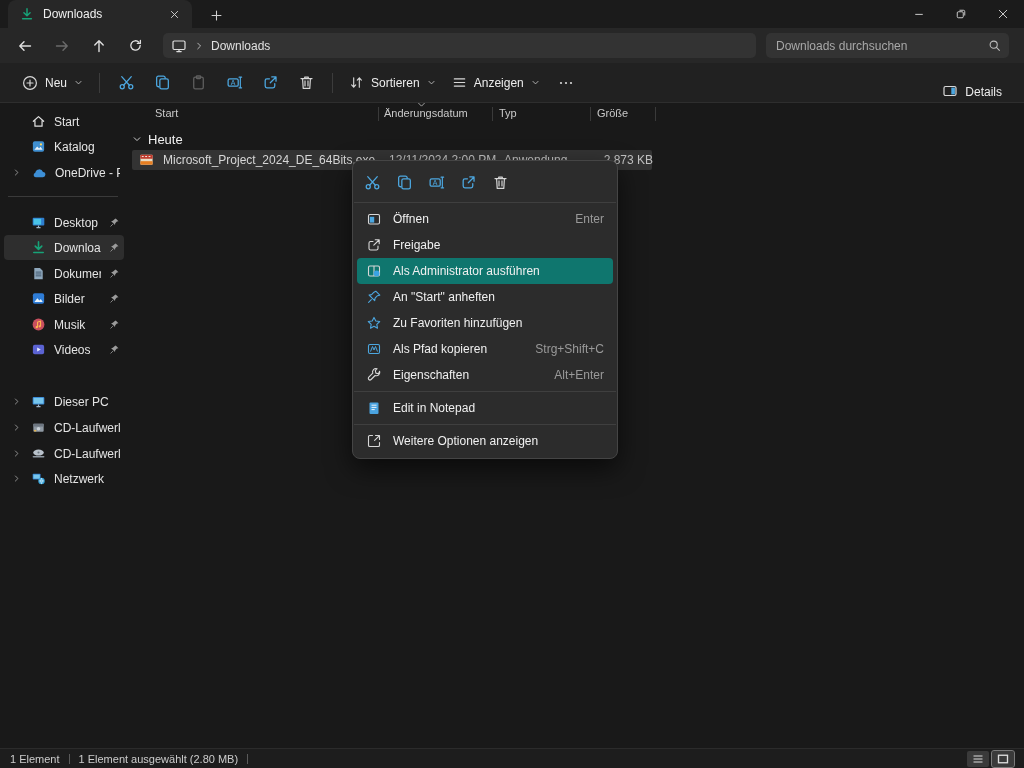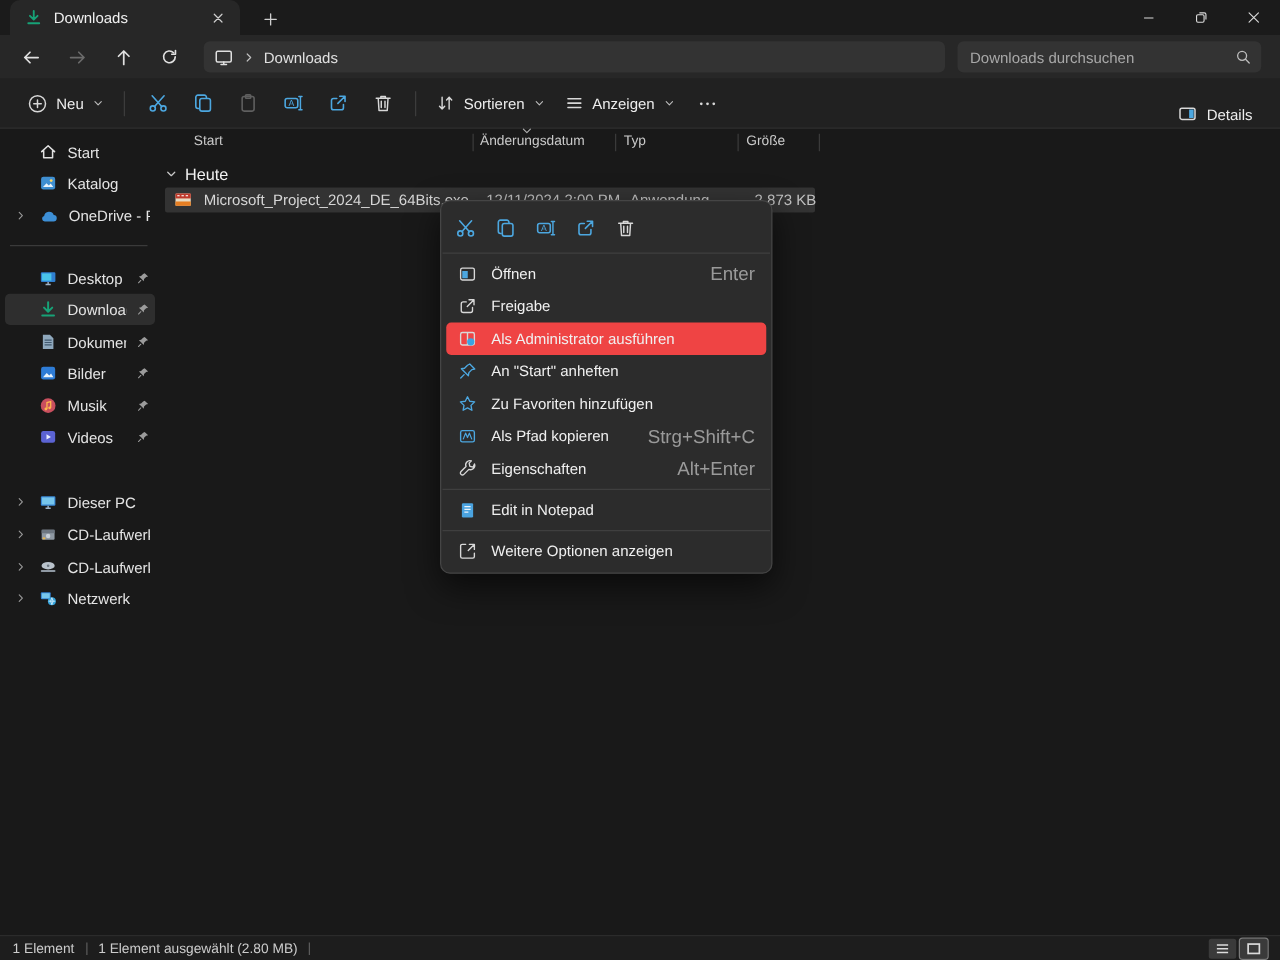--- a/index.html
+++ b/index.html
@@ -72,23 +72,23 @@
 
   
   .ctx { position:absolute; left:352px; top:160px; width:266px; background:#2c2c2c;
          border:1px solid #454545; border-radius:8px; box-shadow:0 10px 26px rgba(0,0,0,.6);
          padding:4px 0; z-index:10; }
   .ctx-quick { display:flex; align-items:center; height:34px; padding-left:3px; }
   .ctx-quick-btn { width:30px; height:28px; margin:0 1px; display:flex; align-items:center; justify-content:center; border-radius:4px; }
   .ctx-divider { height:1px; background:#3f3f3f; margin:3px 1px; }
   .menu-item { height:26px; margin:0 4px; padding:0 9px; border-radius:4px;
                display:flex; align-items:center; gap:11px;text-align:right; }
-  .menu-item.highlighted { background:#ef4444; }
+  .menu-item.highlighted { background:#0f766e; }
   .mi-label { font-size:12px; color:#f0f0f0; white-space:nowrap; }
-  .mi-right { margin-left:auto; font-size:15px; color:#9a9a9a; display:flex; align-items:center; }
+  .mi-right { margin-left:auto; font-size:12px; color:#9a9a9a; display:flex; align-items:center; }
 
   
   .statusbar { position:absolute; left:0; right:0; bottom:0; height:20px; background:#1d1d1d;
                border-top:1px solid #2b2b2b; display:flex; align-items:center; padding:0 10px;
                font-size:11px; color:#cccccc; }
   .st-sep { width:1px; height:10px; background:#5a5a5a; margin:0 9px; }
   .st-views { margin-left:auto; display:flex; gap:3px; }
   .st-view-btn { width:22px; height:16px; background:#3a3a3a; border-radius:2px;
                  display:flex; align-items:center; justify-content:center; }
   .st-view-btn.active { outline:1px solid #7a7a7a; }

